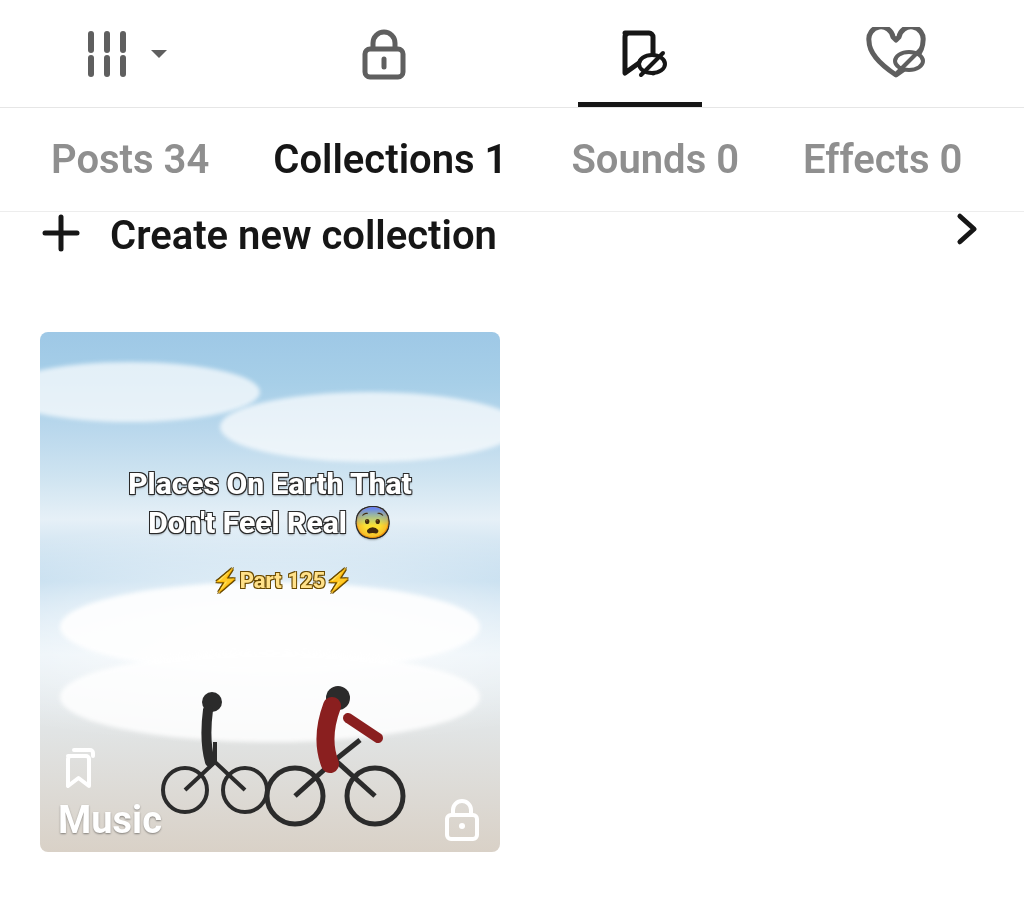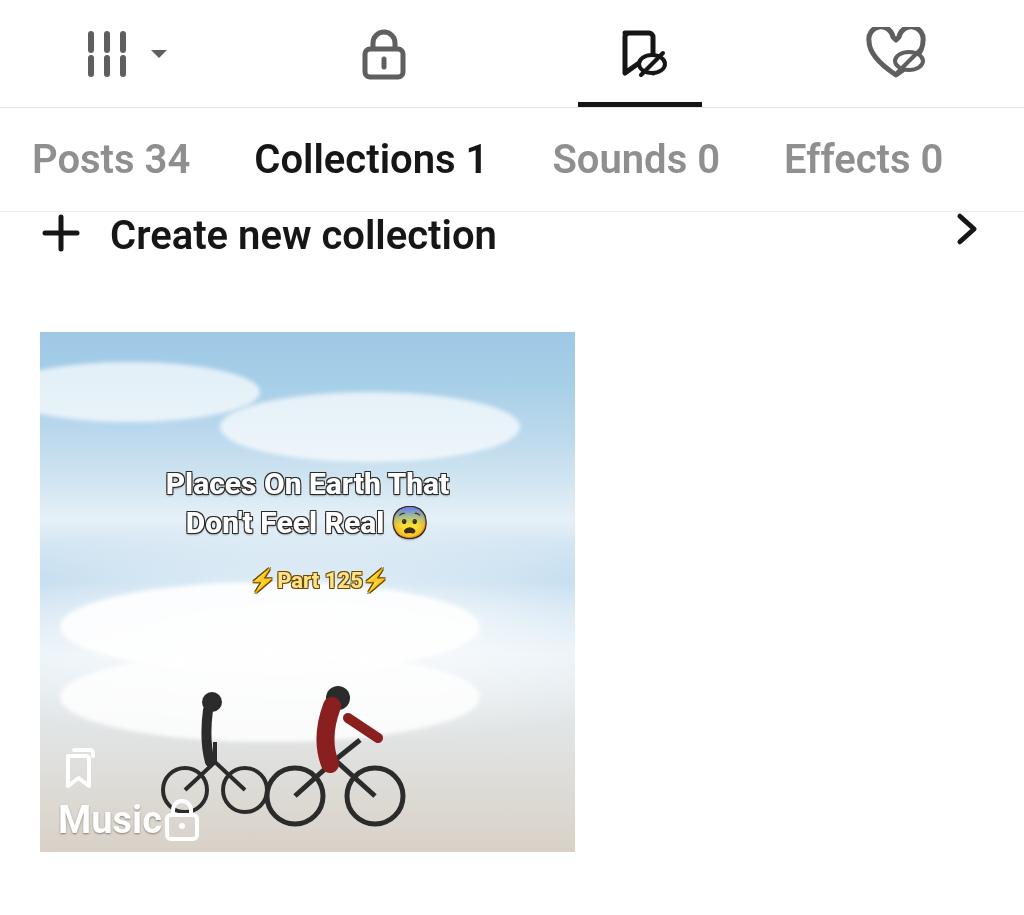--- a/index.html
+++ b/index.html
@@ -37,21 +37,21 @@
     width: 124px;
     height: 5px;
     background: #161616;
   }
 
   
   .label-tabs {
     display: flex;
     align-items: center;
     height: 104px;
-    padding-left: 32px;
+    padding-left: 51px;
     gap: 64px;
     border-bottom: 1px solid #ededed;
     overflow: hidden;
   }
   .label-tab {
     font-size: 40px;
     font-weight: 600;
     color: #8f8f8f;
     white-space: nowrap;
     cursor: pointer;
@@ -85,23 +85,23 @@
     height: 34px;
   }
 
   
   .collections-grid {
     padding: 0 40px;
     display: flex;
     gap: 24px;
   }
   .collection-card {
-    width: 535px;
+    width: 460px;
     height: 520px;
-    border-radius: 0;
+    border-radius: 8px;
     position: relative;
     overflow: hidden;
     cursor: pointer;
   }
   .collection-card .thumb {
     position: absolute;
     inset: 0;
   }
   
   .sky {
@@ -154,21 +154,21 @@
       -1px  1px 0 #6a4a00, 1px  1px 0 #6a4a00;
     padding-left: 25px;
   }
   .card-footer {
     position:absolute;
     left:18px;
     bottom:10px;
     right:18px;
     display:flex;
     align-items:flex-end;
-    justify-content:flex-start;
+    justify-content:space-between;
     color:#fff;
   }
   .card-footer .left {
     display:flex;
     flex-direction:column;
     gap:8px;
   }
   .card-footer .title {
     font-size:38px;
     font-weight:700;

